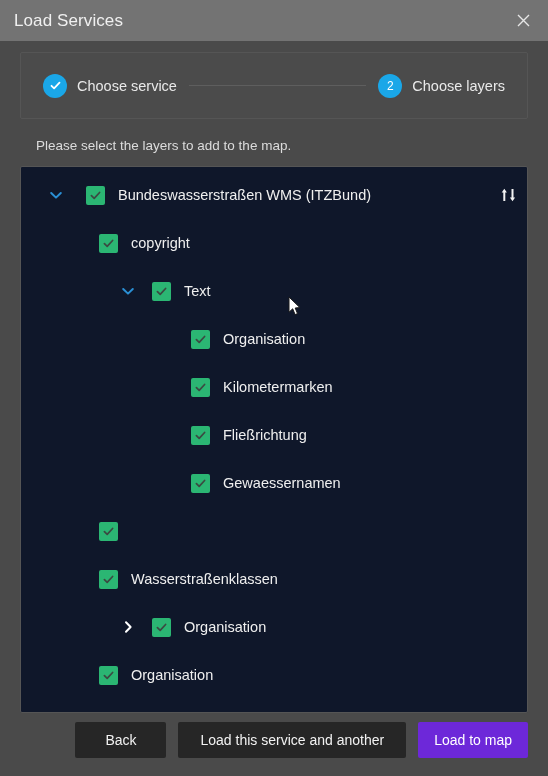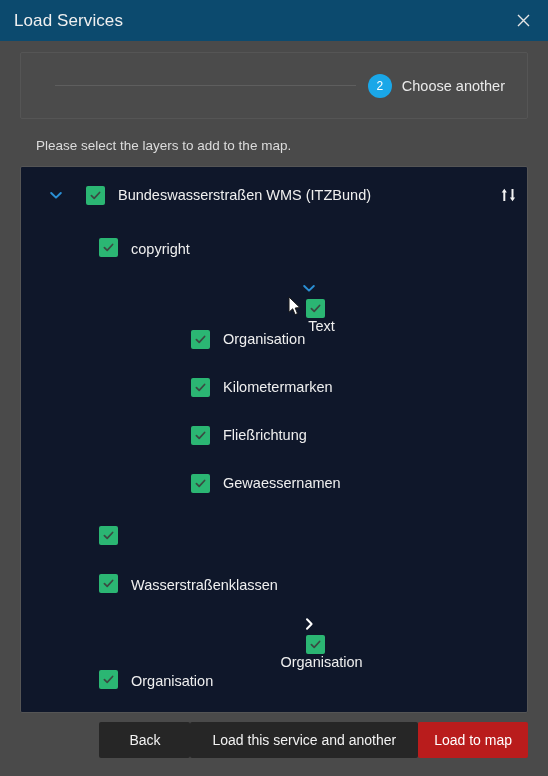--- a/index.html
+++ b/index.html
@@ -12,21 +12,21 @@
     font-family: "Liberation Sans", sans-serif;
     background: #4a4a4a;
     color: #e8e8e8;
     position: relative;
     -webkit-font-smoothing: antialiased;
   }
 
   
   .titlebar {
     height: 41px;
-    background: #0c4a6e;
+    background: #737373;
     display: flex;
     align-items: center;
     padding: 0 14px 0 14px;
     position: relative;
   }
   .titlebar-title {
     font-size: 17px;
     font-weight: 400;
     color: #f0f0f0;
     letter-spacing: 0.1px;
@@ -151,52 +151,53 @@
     top: 50%;
     transform: translateY(-50%);
     cursor: pointer;
     display: flex;
     align-items: center;
   }
   .sort-icon svg { display: block; }
 
   
   .lvl-0 { padding-left: 24px; }
-  .lvl-1 { padding-left: 78px; align-items: flex-end; }
-  .lvl-2 { padding-left: 96px; flex-direction: column; }
+  .lvl-1 { padding-left: 78px; }
+  .lvl-2 { padding-left: 96px; }
   .lvl-2 .toggle { margin-right: 13px; }
   .lvl-3 { padding-left: 170px; }
   .lvl-0 .toggle { margin-right: 19px; }
 
   
   .footer {
     position: absolute;
     left: 0;
     top: 722px;
     width: 548px;
     height: 54px;
     display: flex;
     align-items: flex-start;
     justify-content: flex-end;
+    gap: 12px;
     padding-right: 20px;
   }
   .btn {
     height: 36px;
     border: none;
     border-radius: 2px;
     font-family: "Liberation Sans", sans-serif;
     font-size: 14px;
     color: #f2f2f2;
     background: #262626;
     cursor: pointer;
     padding: 0 22px;
     white-space: nowrap;
   }
   .btn-primary {
-    background: #b91c1c;
+    background: #6d28d9;
     color: #ffffff;
     padding: 0 16px;
   }
   .btn-back { min-width: 91px; }
 
   
   .cursor {
     position: absolute;
     left: 288px;
     top: 296px;
@@ -210,24 +211,32 @@
 <div class="titlebar">
   <span class="titlebar-title">Load Services</span>
   <span class="close-btn">
     <svg width="13" height="13" viewBox="0 0 13 13">
       <path d="M1 1 L12 12 M12 1 L1 12" stroke="currentColor" stroke-width="1.4" fill="none"></path>
     </svg>
   </span>
 </div>
 
 <div class="stepper-card">
+  <div class="step">
+    <span class="step-circle">
+      <svg width="13" height="13" viewBox="0 0 13 13">
+        <path d="M2.5 6.8 L5.1 9.3 L10.5 3.6" stroke="#ffffff" stroke-width="1.8" fill="none" stroke-linecap="round" stroke-linejoin="round"></path>
+      </svg>
+    </span>
+    <span class="step-label">Choose service</span>
+  </div>
   <div class="step-connector"></div>
   <div class="step">
     <span class="step-circle">2</span>
-    <span class="step-label">Choose another</span>
+    <span class="step-label">Choose layers</span>
   </div>
 </div>
 
 <div class="instruction">Please select the layers to add to the map.</div>
 
 <div class="layer-panel">
   <div class="tree" id="tree-root">
       <div class="tree-row lvl-0">
         <span class="toggle">
           <svg width="14" height="14" viewBox="0 0 14 14">

